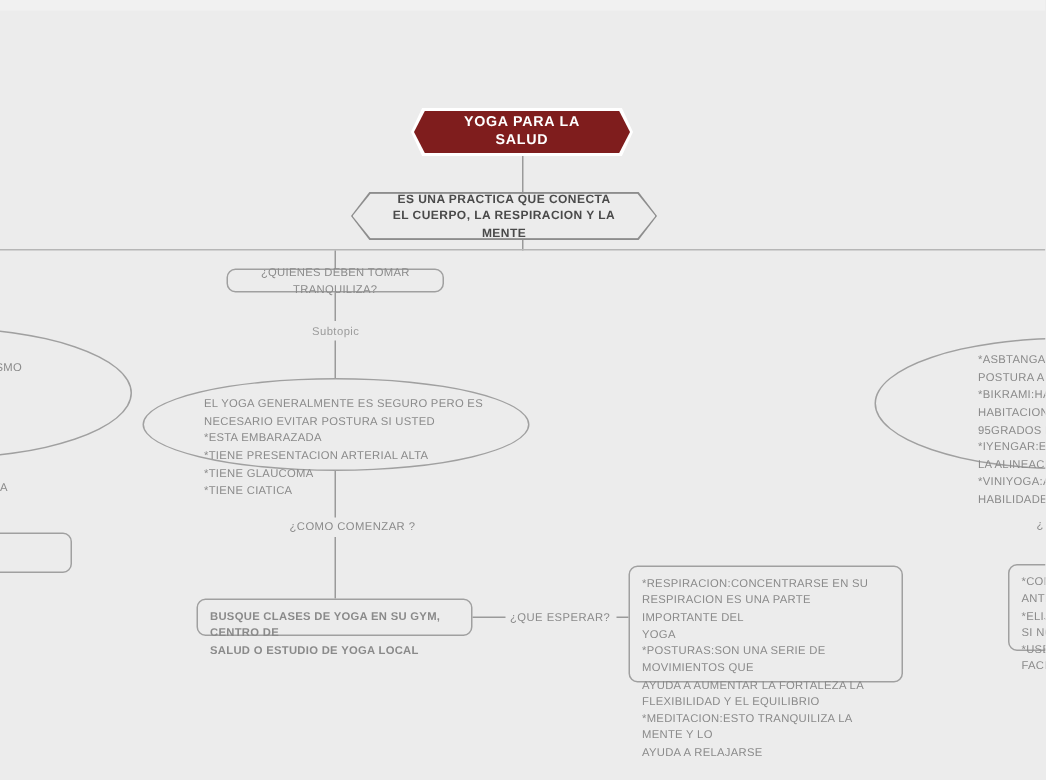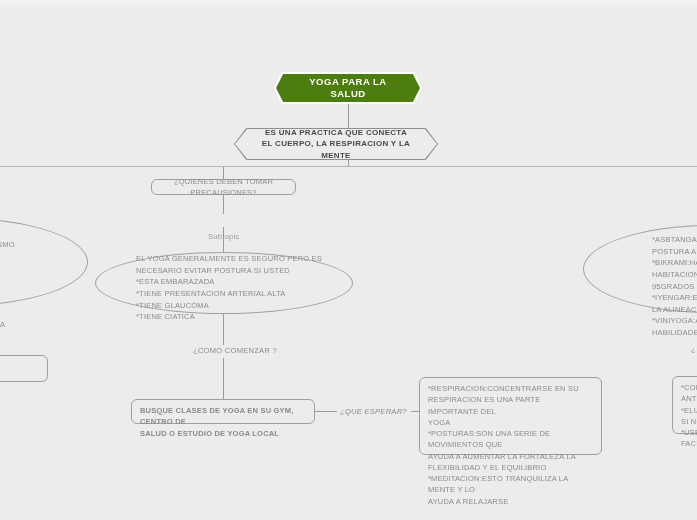--- a/index.html
+++ b/index.html
@@ -40,21 +40,21 @@
     height: 1px;
     background: #b6b6b6;
   }
 
   
   .hex-root {
     position: absolute;
     display: flex;
     align-items: center;
     justify-content: center;
-    background: #4d7c0f;
+    background: #7f1d1d;
     color: #ffffff;
     font-weight: bold;
     letter-spacing: .5px;
     font-size: 9.5px;
     text-align: center;
     clip-path: polygon(5% 0%, 95% 0%, 100% 50%, 95% 100%, 5% 100%, 0% 50%);
     padding: 0 16px;
     line-height: 1.25;
   }
   .hex-root-outer {
@@ -163,41 +163,41 @@
 
   <div class="hline" style="left:411px; top:411px; width:8px;"></div>
 
   <div class="hex-root-outer" style="left:274px; top:72px; width:148px; height:32px;"></div>
   <div class="hex-root" style="left:276px; top:74px; width:144px; height:28px;">YOGA PARA LA SALUD</div>
 
   <div class="hex-line-outer" style="left:234px; top:128px; width:204px; height:32px;">
     <div class="hex-line-inner">ES UNA PRACTICA QUE CONECTA EL CUERPO, LA RESPIRACION Y LA MENTE</div>
   </div>
 
-  <div class="rrect center" style="left:151px; top:179px; width:145px; height:16px;">¿QUIENES DEBEN TOMAR PRECAUSIONES?</div>
-
-  <div class="label sub" style="left:208px; top:232px;text-align:right;">Subtopic</div>
+  <div class="rrect center" style="left:151px; top:179px; width:145px; height:16px;">¿QUIENES DEBEN TOMAR TRANQUILIZA?</div>
+
+  <div class="label sub" style="left:208px; top:216px;text-align:right;">Subtopic</div>
 
   <div class="ellipse" style="left:95px; top:252px; width:258px; height:62px;">
-    <div class="etext boxtext" style="left:40px; top:0;">EL YOGA GENERALMENTE ES SEGURO PERO ES
+    <div class="etext boxtext" style="left:40px; top:10px;">EL YOGA GENERALMENTE ES SEGURO PERO ES
 NECESARIO EVITAR POSTURA SI USTED
 *ESTA EMBARAZADA
 *TIENE PRESENTACION ARTERIAL ALTA
 *TIENE GLAUCOMA
 *TIENE CIATICA</div>
   </div>
 
   <div class="label" style="left:193px; top:346px;text-align:center;">¿COMO COMENZAR ?</div>
 
   <div class="rrect" style="left:131px; top:399px; width:184px; height:25px;font-weight:bold;">
     <span class="boxtext">BUSQUE CLASES DE YOGA EN SU GYM, CENTRO DE
 SALUD O ESTUDIO DE YOGA LOCAL</span>
   </div>
 
-  <div class="label" style="left:340px; top:407px;font-style:italic;">¿QUE ESPERAR?</div>
+  <div class="label" style="left:340px; top:407px;">¿QUE ESPERAR?</div>
 
   <div class="rrect" style="left:419px; top:377px; width:183px; height:78px;">
     <span class="boxtext">*RESPIRACION:CONCENTRARSE EN SU
 RESPIRACION ES UNA PARTE IMPORTANTE DEL
 YOGA
 *POSTURAS:SON UNA SERIE DE MOVIMIENTOS QUE
 AYUDA A AUMENTAR LA FORTALEZA LA
 FLEXIBILIDAD Y EL EQUILIBRIO
 *MEDITACION:ESTO TRANQUILIZA LA MENTE Y LO
 AYUDA A RELAJARSE</span>

